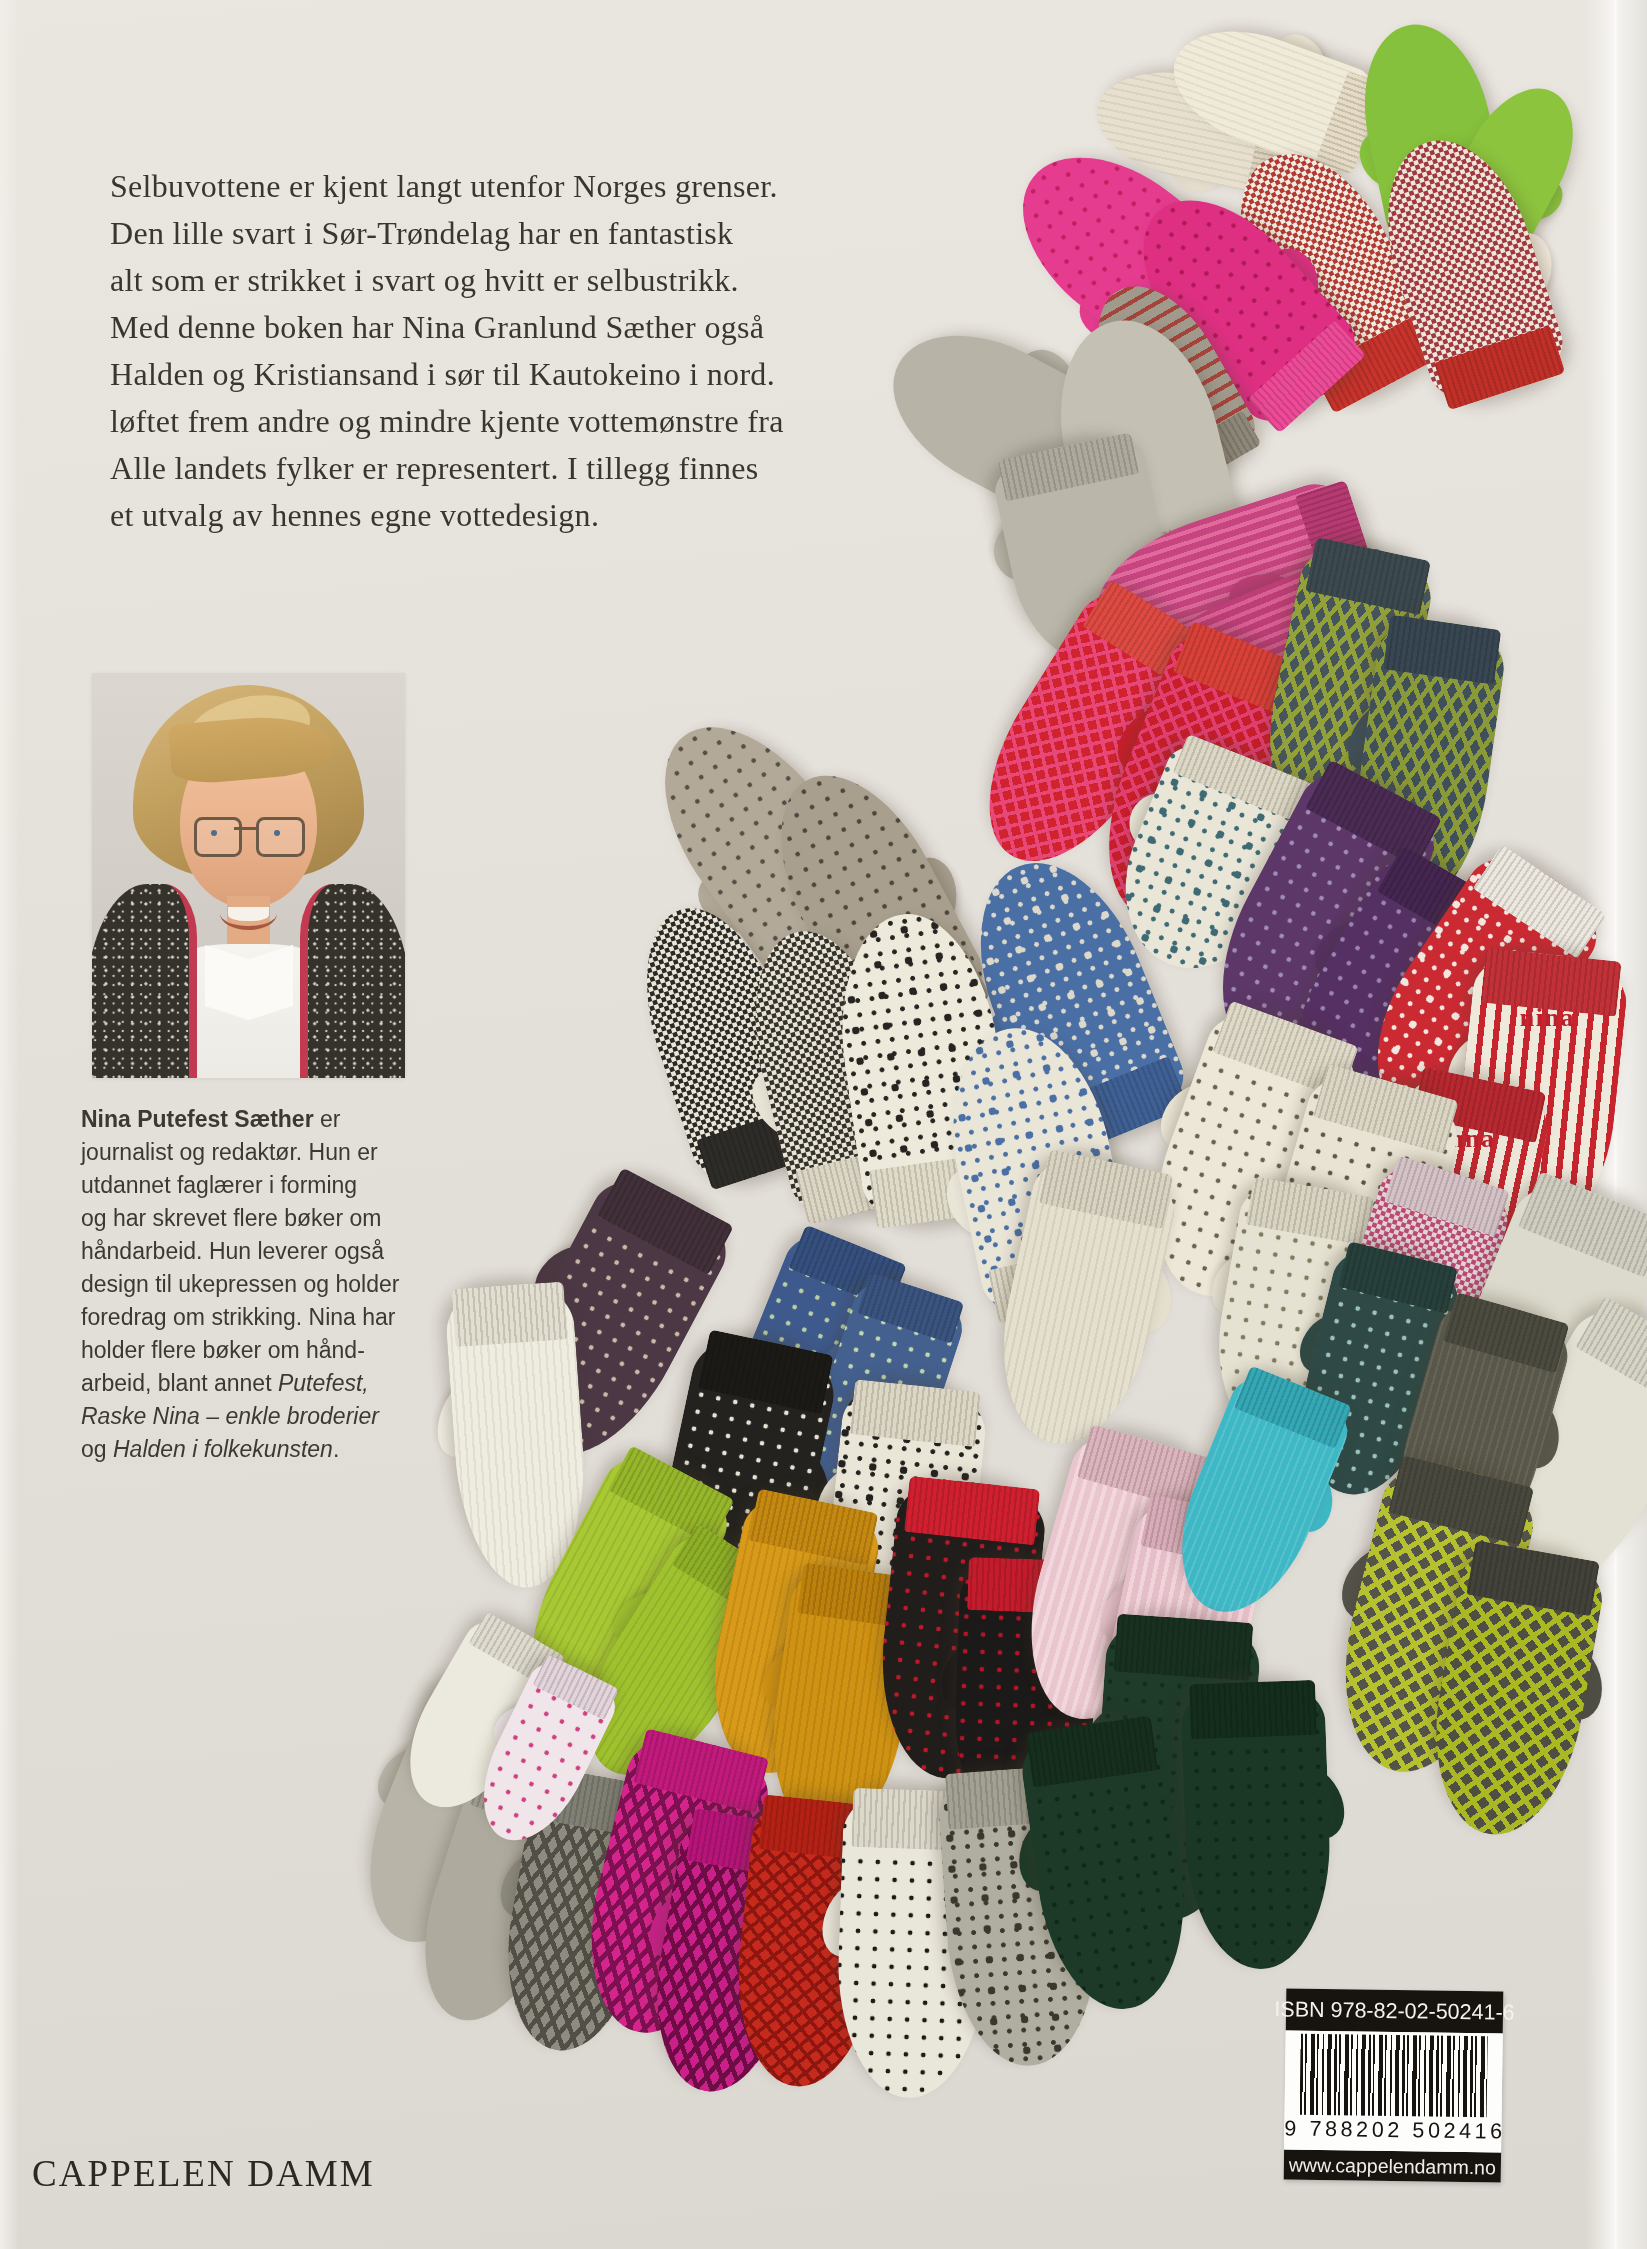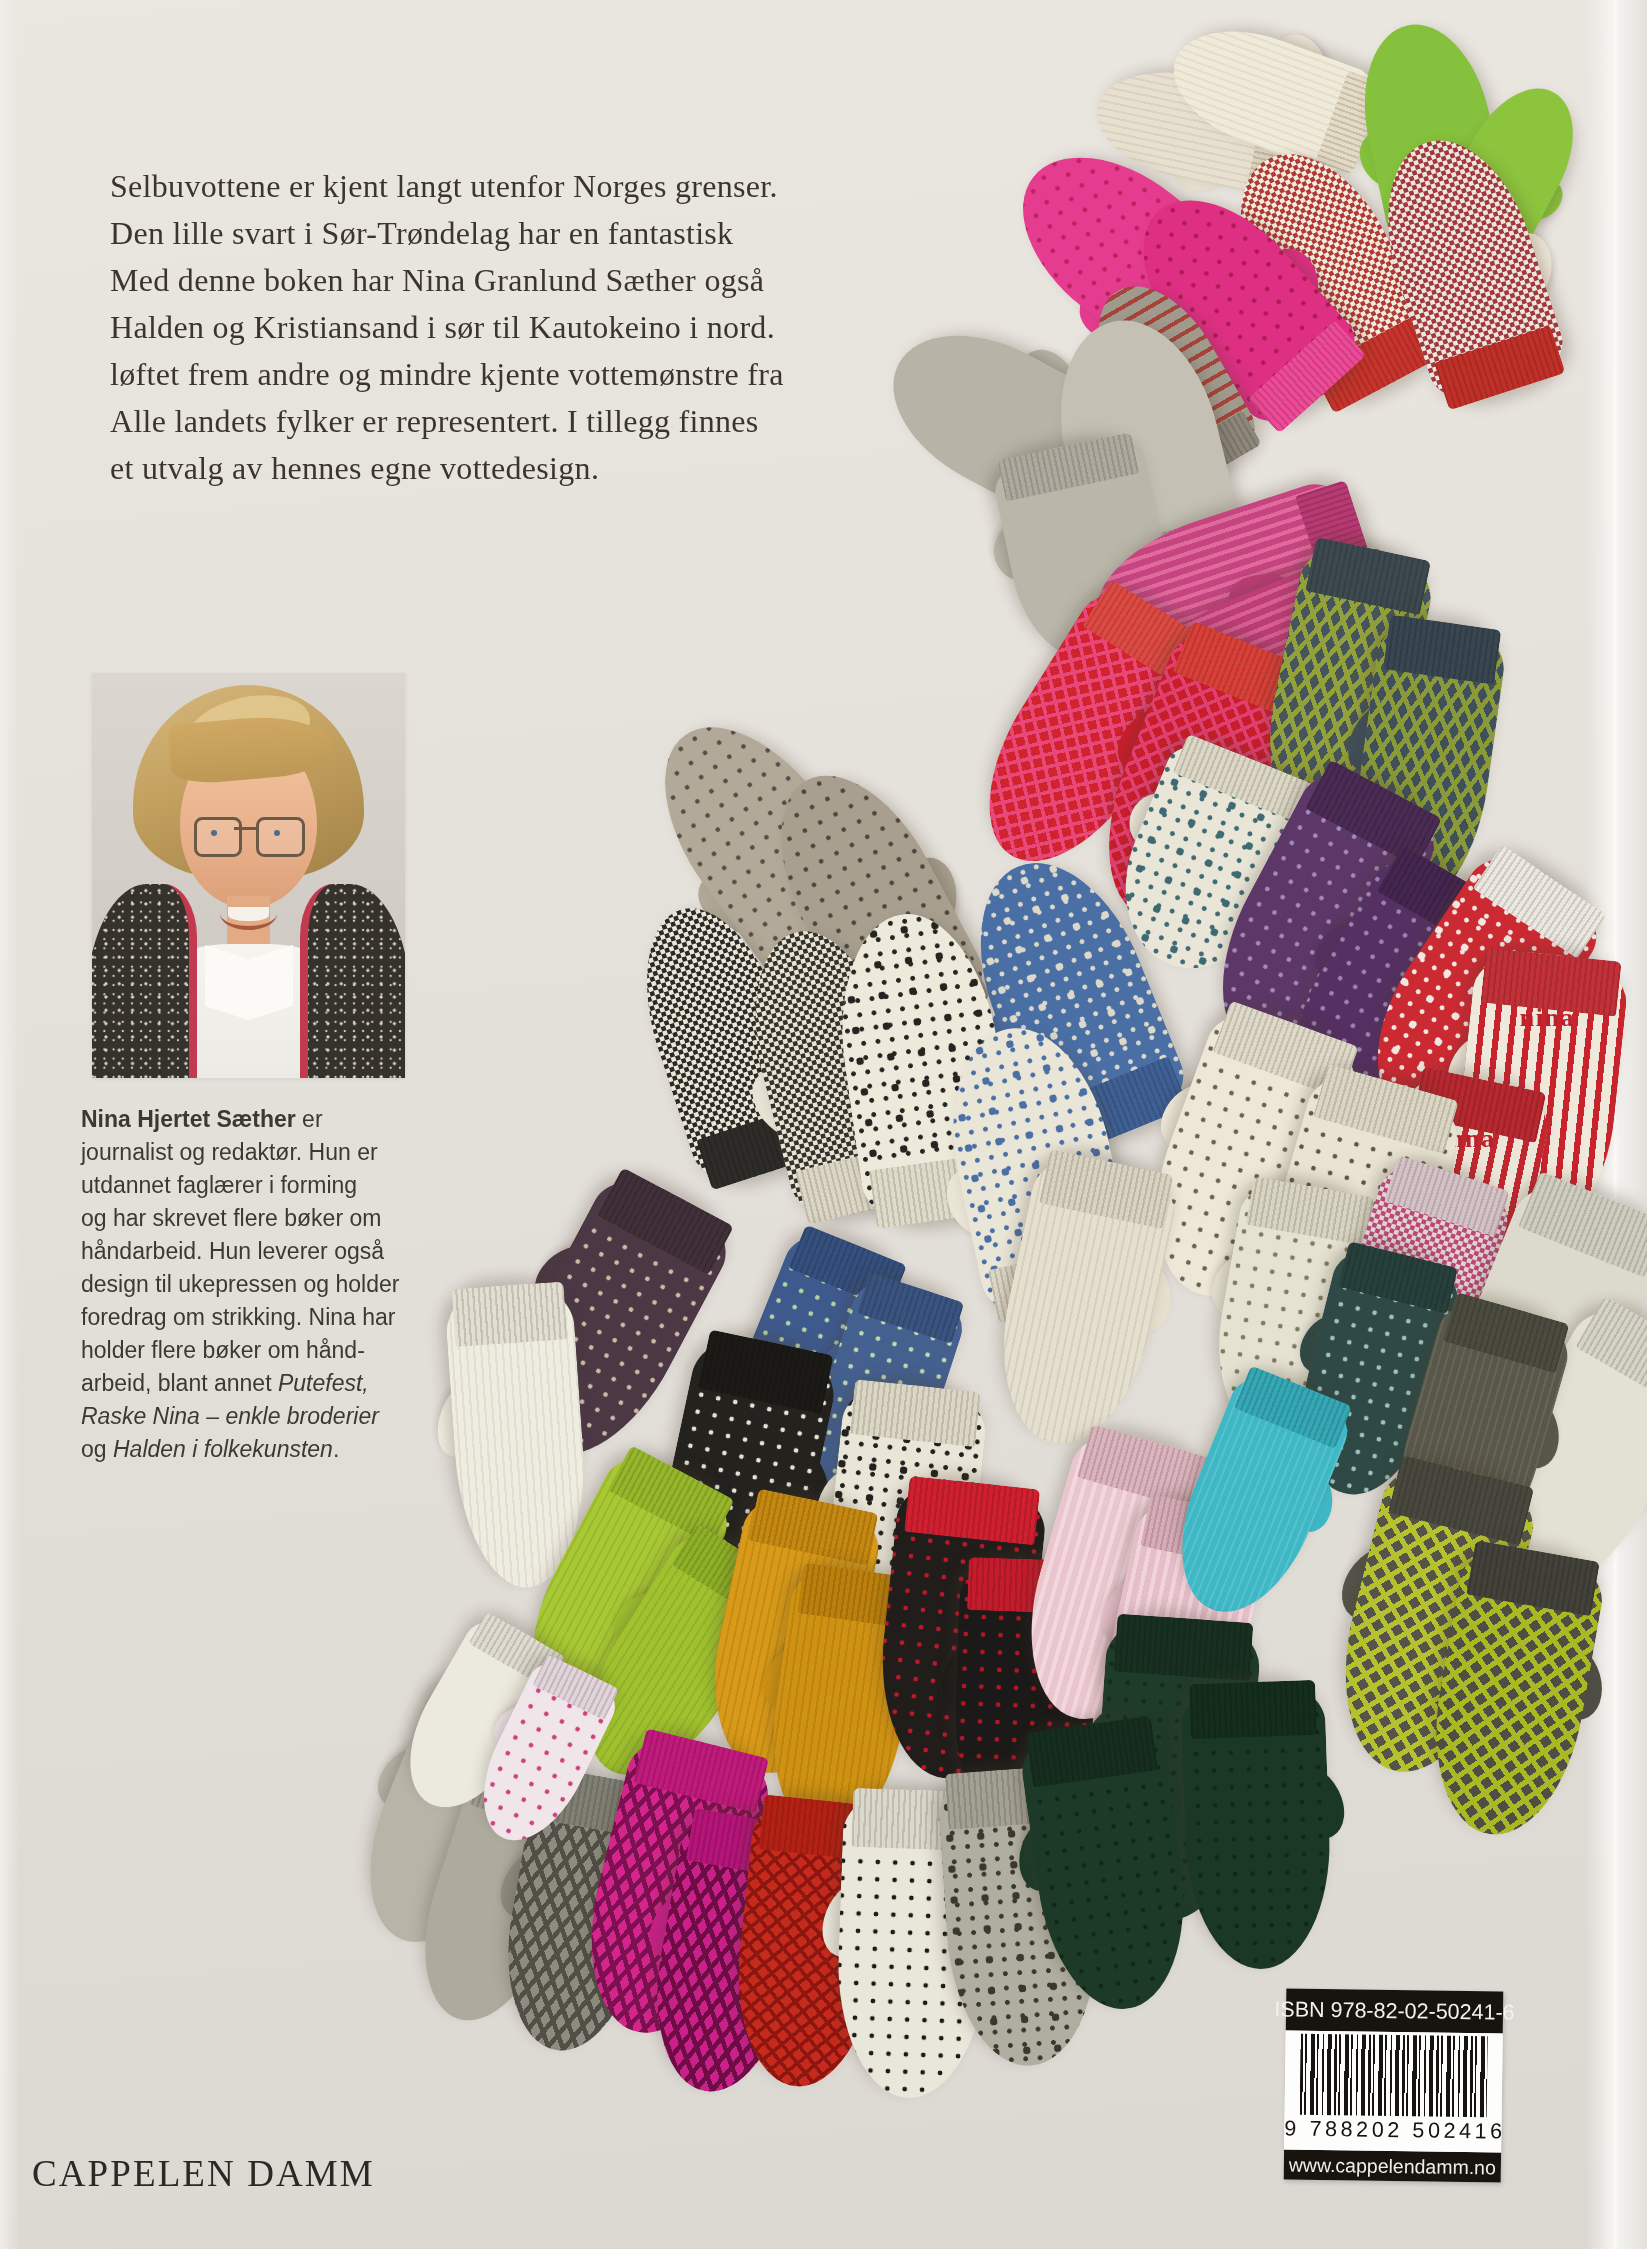--- a/index.html
+++ b/index.html
@@ -510,20 +510,21 @@
     <div class="mitten" style="left: 497px; top: 1662px; width: 92px; height: 185px; transform: rotate(-154deg); z-index: 70;">
       <div class="mitten-thumb thumb-r" style="background-color: rgb(240, 230, 234);"></div>
       <div class="mitten-body" style="background-color: rgb(240, 230, 234); background-image: radial-gradient(rgb(208, 64, 128) 2.1px, transparent 2.6px); background-size: 17.4px 17.4px;"></div>
       <div class="mitten-cuff" style="background-color: rgb(226, 212, 218);"></div>
     </div>
   </div>
 
 <div class="intro">
     <div>Selbuvottene er kjent langt utenfor Norges grenser.</div>
     <div>Den lille svart i Sør-Trøndelag har en fantastisk</div>
+    <div>alt som er strikket i svart og hvitt er selbustrikk.</div>
     <div>Med denne boken har Nina Granlund Sæther også</div>
     <div>Halden og Kristiansand i sør til Kautokeino i nord.</div>
     <div>løftet frem andre og mindre kjente vottemønstre fra</div>
     <div>Alle landets fylker er representert. I tillegg finnes</div>
     <div>et utvalg av hennes egne vottedesign.</div>
   </div>
 
 <div class="author-photo">
   <div class="hair"></div>
   <div class="hair-shine"></div>
@@ -538,21 +539,21 @@
   <div class="glasses-l"></div>
   <div class="glasses-r"></div>
   <div class="glasses-bridge"></div>
   <div class="eye-l"></div>
   <div class="eye-r"></div>
   <div class="smile"></div>
   <div class="teeth"></div>
 </div>
 
 <div class="bio">
-    <div><span class="b">Nina Hjertet Sæther</span><span> er</span></div>
+    <div><span class="b">Nina Putefest Sæther</span><span> er</span></div>
     <div><span>journalist og redaktør. Hun er</span></div>
     <div><span>utdannet faglærer i forming</span></div>
     <div><span>og har skrevet flere bøker om</span></div>
     <div><span>håndarbeid. Hun leverer også</span></div>
     <div><span>design til ukepressen og holder</span></div>
     <div><span>foredrag om strikking. Nina har</span></div>
     <div><span>holder flere bøker om hånd-</span></div>
     <div><span>arbeid, blant annet </span><span class="i">Putefest,</span></div>
     <div><span class="i">Raske Nina – enkle broderier</span></div>
     <div><span>og </span><span class="i">Halden i folkekunsten</span><span>.</span></div>

